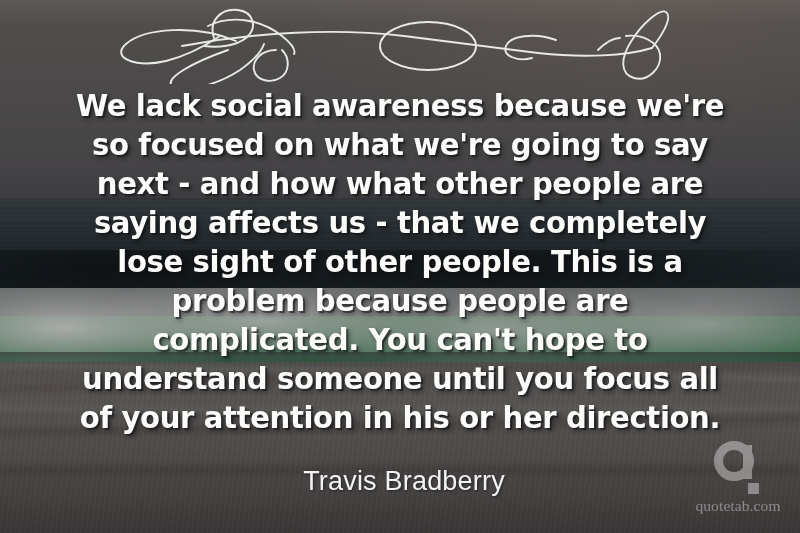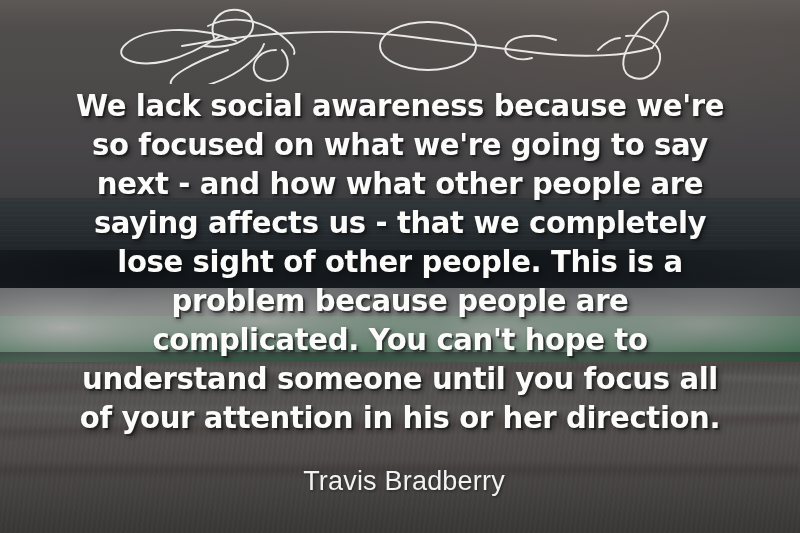--- a/index.html
+++ b/index.html
@@ -214,14 +214,27 @@
     <div class="qline">saying affects us - that we completely</div>
     <div class="qline">lose sight of other people. This is a</div>
     <div class="qline">problem because people are</div>
     <div class="qline">complicated. You can't hope to</div>
     <div class="qline">understand someone until you focus all</div>
     <div class="qline">of your attention in his or her direction.</div>
   </div>
 
   <div id="author">Travis Bradberry</div>
 
+  <div id="watermark">
+    <div id="wm-mark">
+      <svg width="56" height="56" viewBox="0 0 56 56" xmlns="http://www.w3.org/2000/svg">
+
+        <circle cx="24" cy="22" r="15.5" fill="none" stroke="#efefef" stroke-width="9"></circle>
+
+        <rect x="33" y="6" width="9" height="34" fill="#efefef"></rect>
+
+        <rect x="38" y="44" width="11" height="11" fill="#efefef"></rect>
+      </svg>
+    </div>
+    <div id="wm-text">quotetab.com</div>
+  </div>
 
 </div>
 
 </body></html>

